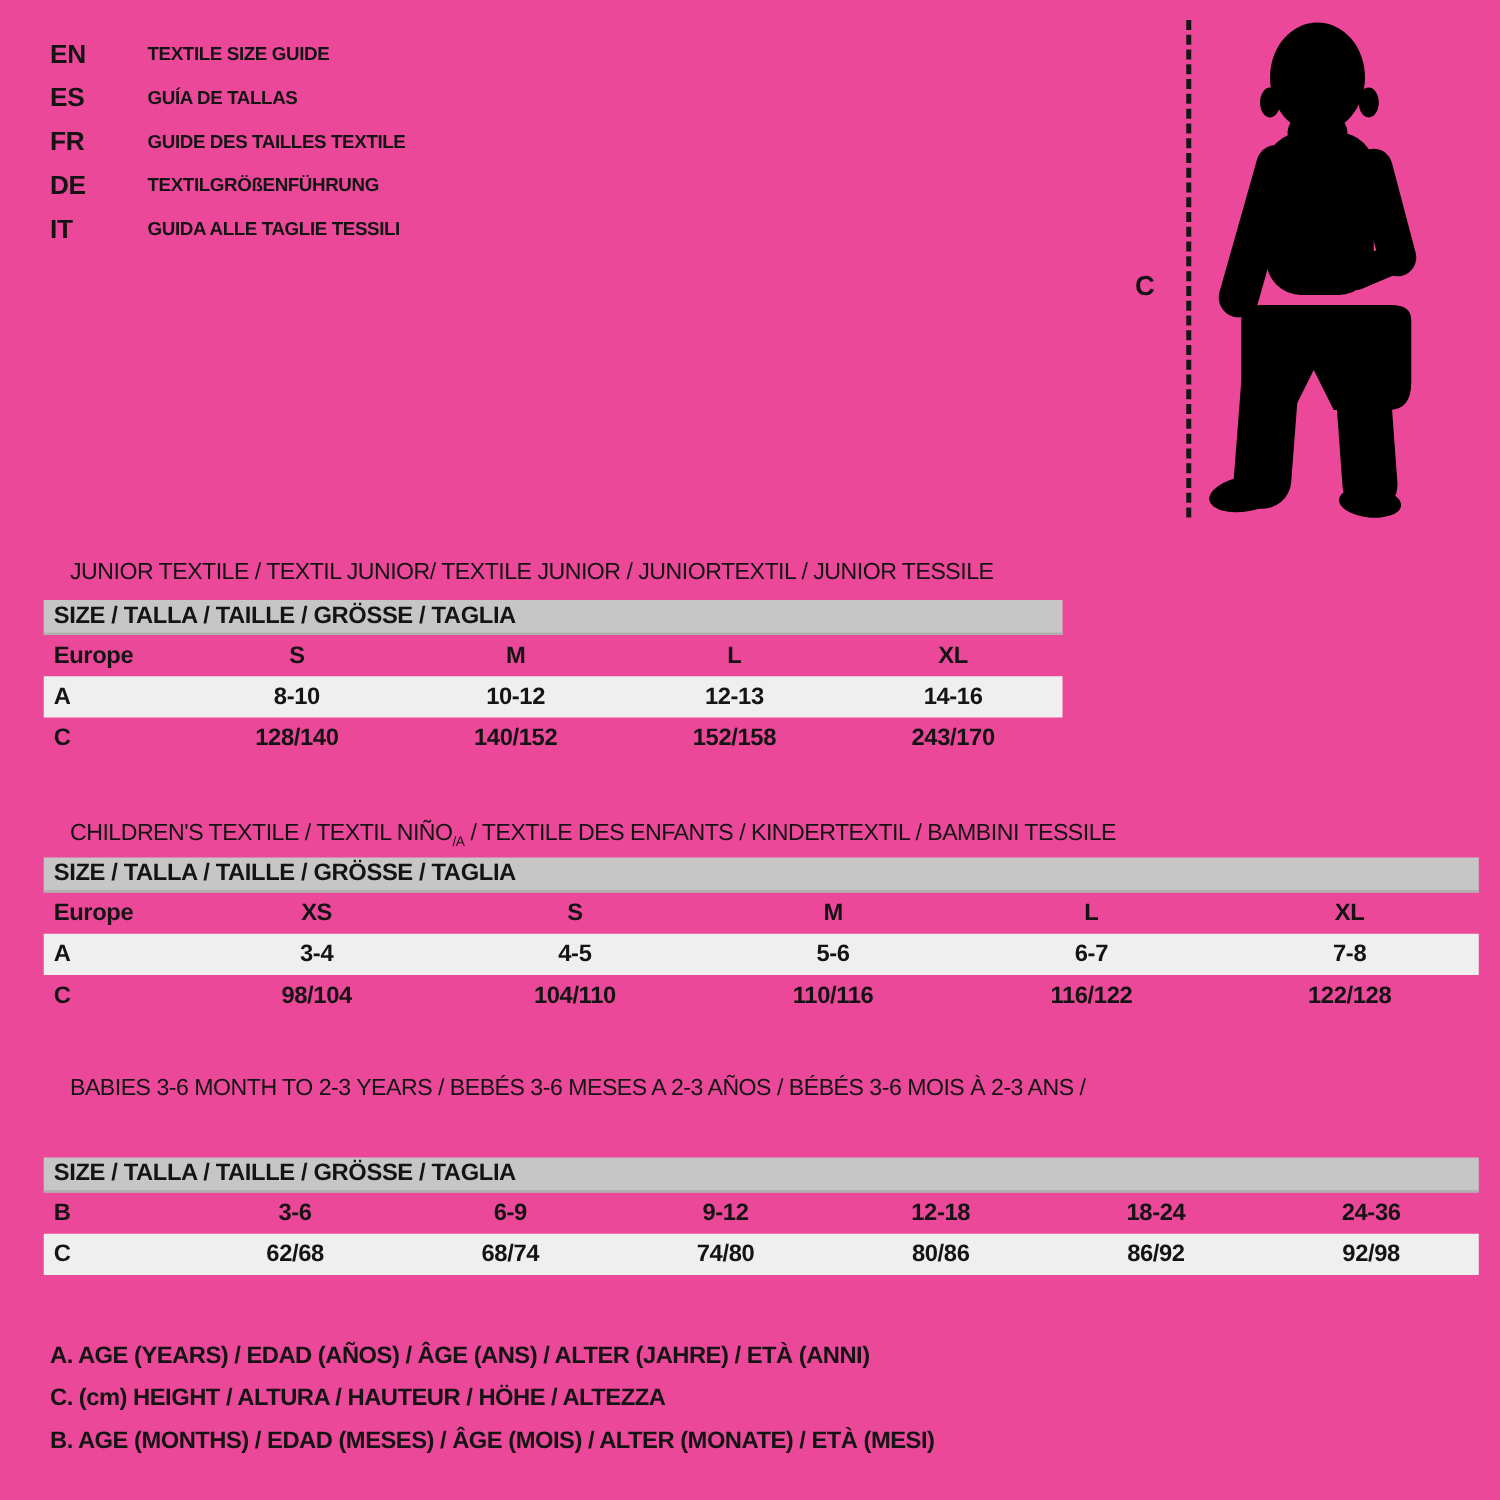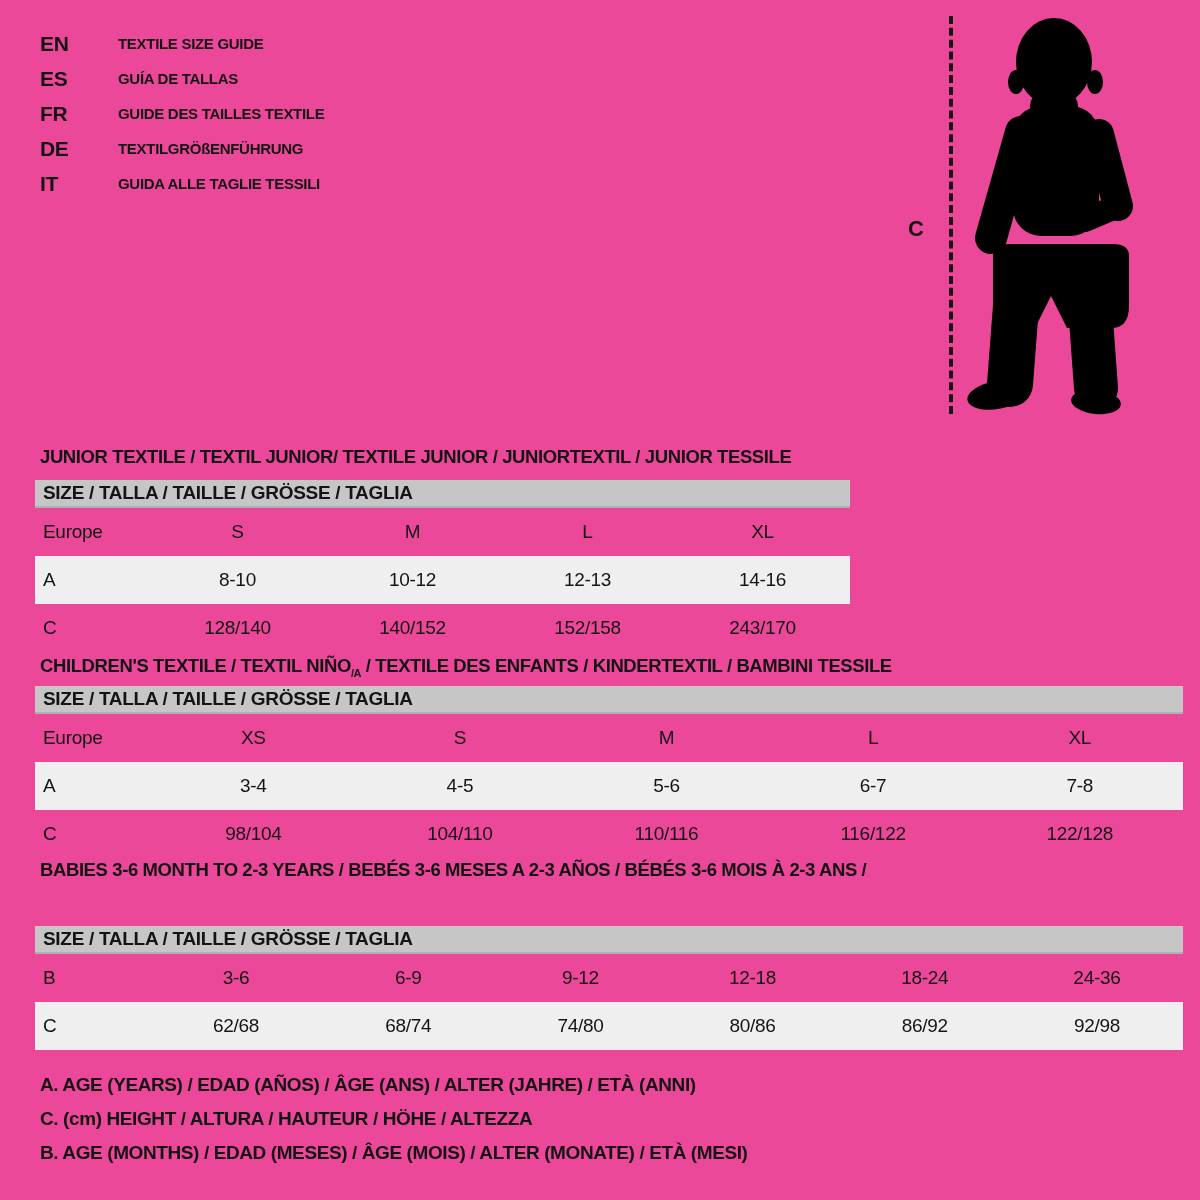--- a/index.html
+++ b/index.html
@@ -14,28 +14,28 @@
   
   .languages{position:absolute;left:40px;top:26px;}
   .lang-row{display:flex;height:35px;align-items:center;}
   .lang-code{width:78px;font-weight:bold;font-size:21px;letter-spacing:-0.3px;}
   .lang-label{font-weight:bold;font-size:15px;letter-spacing:-0.3px;white-space:nowrap;}
   
   .figure-c{position:absolute;left:908px;top:216px;font-size:22px;font-weight:bold;}
   .figure-line{position:absolute;left:949px;top:16px;height:398px;width:0;border-left:4px dashed #161616;}
   .silhouette{position:absolute;left:963px;top:14px;}
   
-  .section-title{position:absolute;left:40px;font-size:18.5px;font-weight:bold;letter-spacing:-0.4px;white-space:nowrap;line-height:24px;}
+  .section-title{position:absolute;left:56px;font-size:18.5px;font-weight:normal;letter-spacing:-0.4px;white-space:nowrap;line-height:24px;}
   .section-title sub{font-size:11px;}
   
   .stable{position:absolute;left:35px;}
   .t1{width:815px;}
   .t2,.t3{width:1148px;}
   .size-header{height:28px;background:#c6c6c6;border-bottom:2px solid #b0b0b0;display:flex;align-items:center;padding-left:8px;font-weight:bold;font-size:19px;letter-spacing:-0.3px;box-sizing:border-box;}
-  .trow{display:grid;align-items:center;height:48px;font-weight:normal;font-size:19px;letter-spacing:-0.3px;}
+  .trow{display:grid;align-items:center;height:33px;font-weight:bold;font-size:19px;letter-spacing:-0.3px;}
   .cols4{grid-template-columns:115px repeat(4,1fr);}
   .cols5{grid-template-columns:115px repeat(5,1fr);}
   .cols6{grid-template-columns:115px repeat(6,1fr);}
   .rlabel{padding-left:8px;text-align:left;}
   .cell{text-align:center;}
   .row-alt{background:#efefef;}
   
   .legend{position:absolute;left:40px;top:1068px;}
   .legend-line{height:34px;display:flex;align-items:center;font-size:19px;font-weight:bold;letter-spacing:-0.4px;white-space:nowrap;}
 </style>

